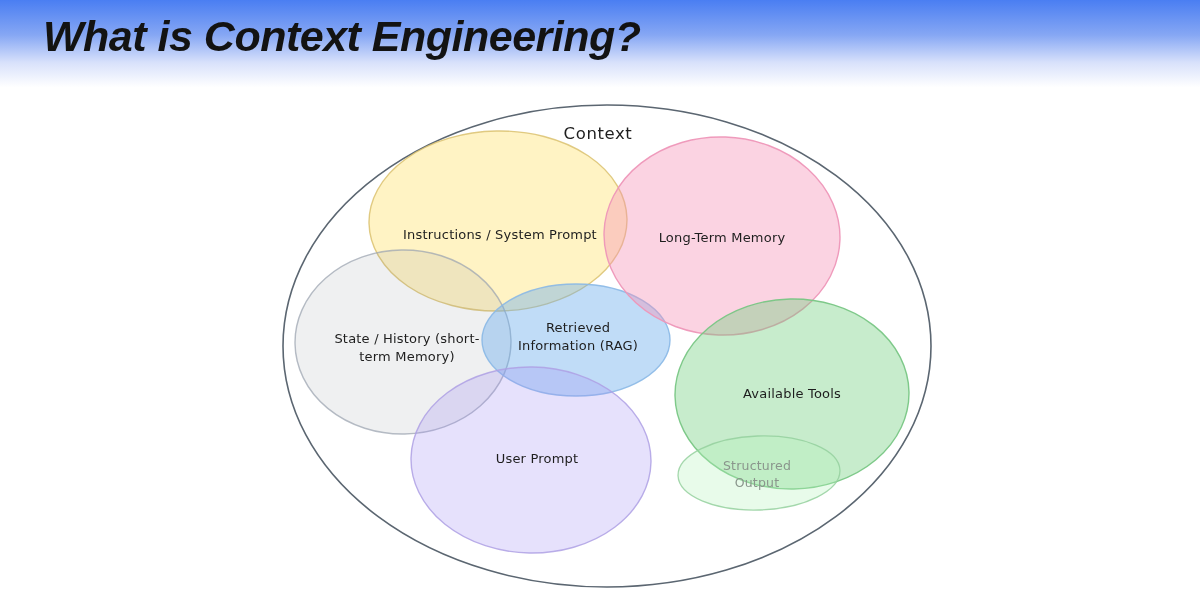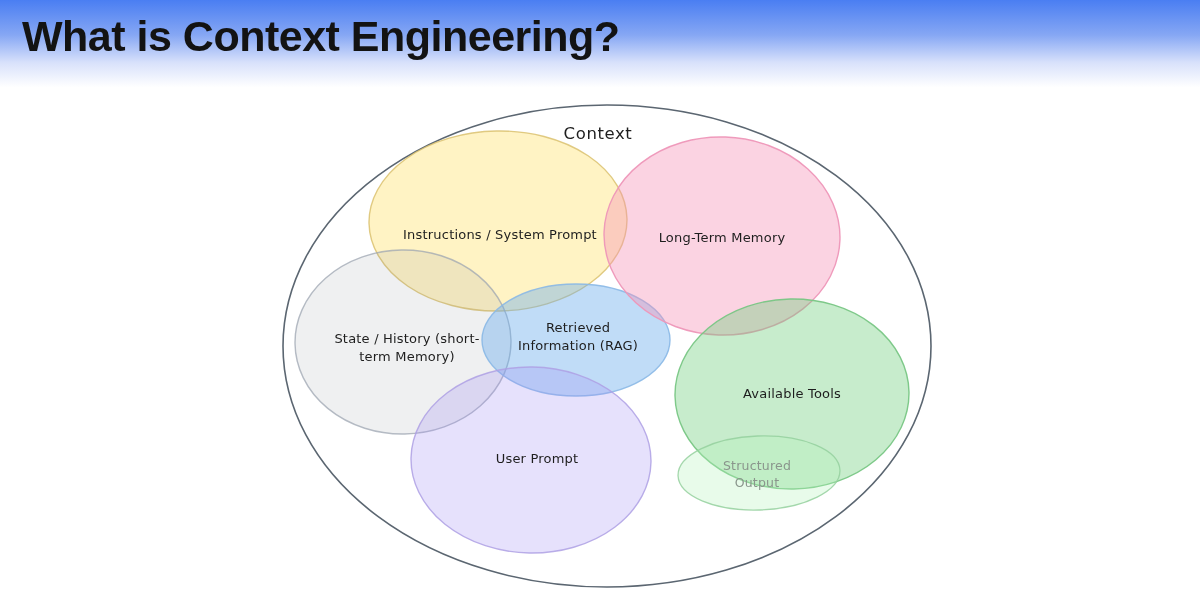--- a/index.html
+++ b/index.html
@@ -10,26 +10,27 @@
     font-family: "Liberation Sans", sans-serif;
   }
   .page { position: relative; width: 1200px; height: 600px; }
   .header {
     position: absolute; top: 0; left: 0;
     width: 1200px; height: 92px;
     background: linear-gradient(180deg, #4a7ef2 0%, #86a7f4 38%, #d8e1fb 68%, #ffffff 95%);
   }
   .header h1 {
     margin: 0;
-    padding: 12px 0 0 22px;
+    padding: 12px 0 0 43px;
     font-size: 43px;
     font-weight: 800;
     letter-spacing: -0.5px;
     color: #131313;
     font-family: "Liberation Sans", "DejaVu Sans", sans-serif;
+    font-style: italic;
   }
   .diagram-wrap {
     position: absolute; top: 100px; left: 0;
     width: 1193px; height: 500px;
   }
   svg { display: block; }
   .set-label {
     font-family: "DejaVu Sans", sans-serif;
     font-size: 13px;
     letter-spacing: 0.2px;

